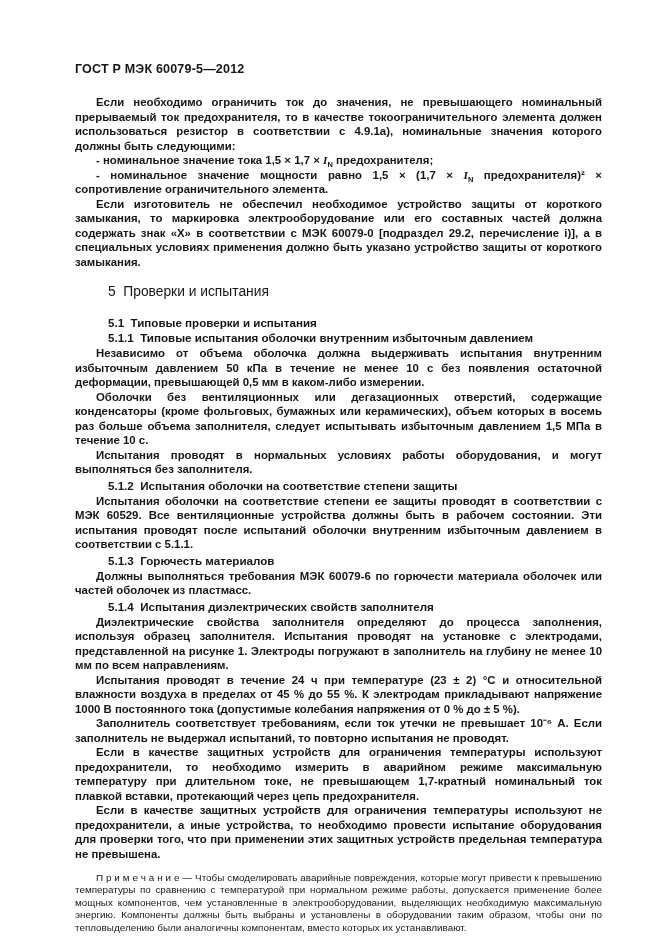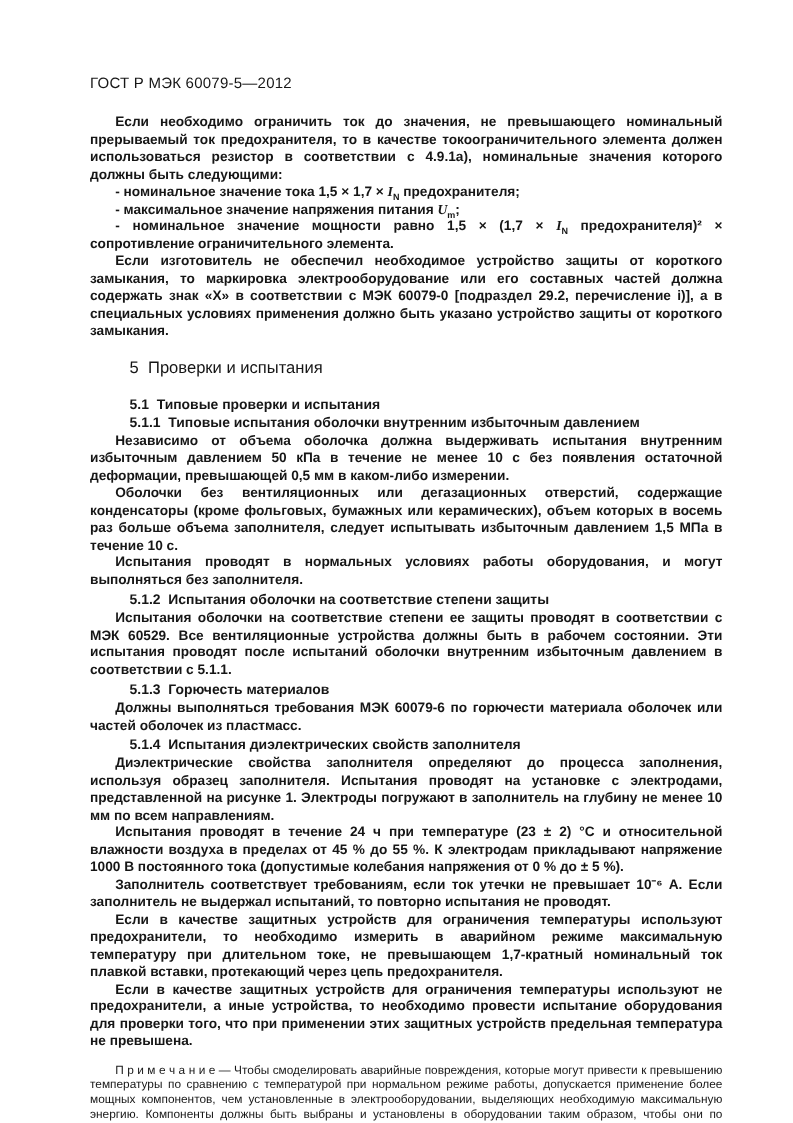--- a/index.html
+++ b/index.html
@@ -19,21 +19,21 @@
     inset: 0;
     background: #ffffff;
     font-family: "Liberation Sans", sans-serif;
     color: #161616;
   }
   .content {
     padding: 62px 59px 0 75px;
   }
   .doc-header {
     font-size: 12.5px;
-    font-weight: normal;
+    font-weight: bold;
     letter-spacing: 0.2px;
     margin: 0 0 19px 0;
   }
   .para {
     margin: 0;
     font-size: 11.4px;
     line-height: 14.5px;
     text-align: justify;
     text-indent: 21px;
     font-weight: bold;
@@ -73,21 +73,20 @@
 
 <div class="page">
   <div class="content">
 
     <div class="doc-header">ГОСТ Р МЭК 60079-5—2012</div>
 
     <p class="para">Если необходимо ограничить ток до значения, не превышающего номинальный прерываемый ток предохранителя, то в качестве токоограничительного элемента должен использоваться резистор в соответствии с 4.9.1а), номинальные значения которого должны быть следующими:</p>
 
     <p class="para"><span>- номинальное значение тока 1,5 × 1,7 × </span><i>I</i><sub>N</sub><span> предохранителя;</span></p>
 
-    <p class="para"><span>- максимальное значение напряжения питания </span><i>U</i><sub>m</sub><span>;</span></p>
 
     <p class="para"><span>- номинальное значение мощности равно 1,5 × (1,7 × </span><i>I</i><sub>N</sub><span> предохранителя)² × сопротивление ограничительного элемента.</span></p>
 
     <p class="para">Если изготовитель не обеспечил необходимое устройство защиты от короткого замыкания, то маркировка электрооборудование или его составных частей должна содержать знак «Х» в соответствии с МЭК 60079-0 [подраздел 29.2, перечисление i)], а в специальных условиях применения должно быть указано устройство защиты от короткого замыкания.</p>
 
     <div class="h2">5&nbsp;&nbsp;Проверки и испытания</div>
 
     <div class="h3">5.1&nbsp;&nbsp;Типовые проверки и испытания</div>
     <div class="h3">5.1.1&nbsp;&nbsp;Типовые испытания оболочки внутренним избыточным давлением</div>
     <p class="para">Независимо от объема оболочка должна выдерживать испытания внутренним избыточным давлением 50 кПа в течение не менее 10 с без появления остаточной деформации, превышающей 0,5 мм в каком-либо измерении.</p>

